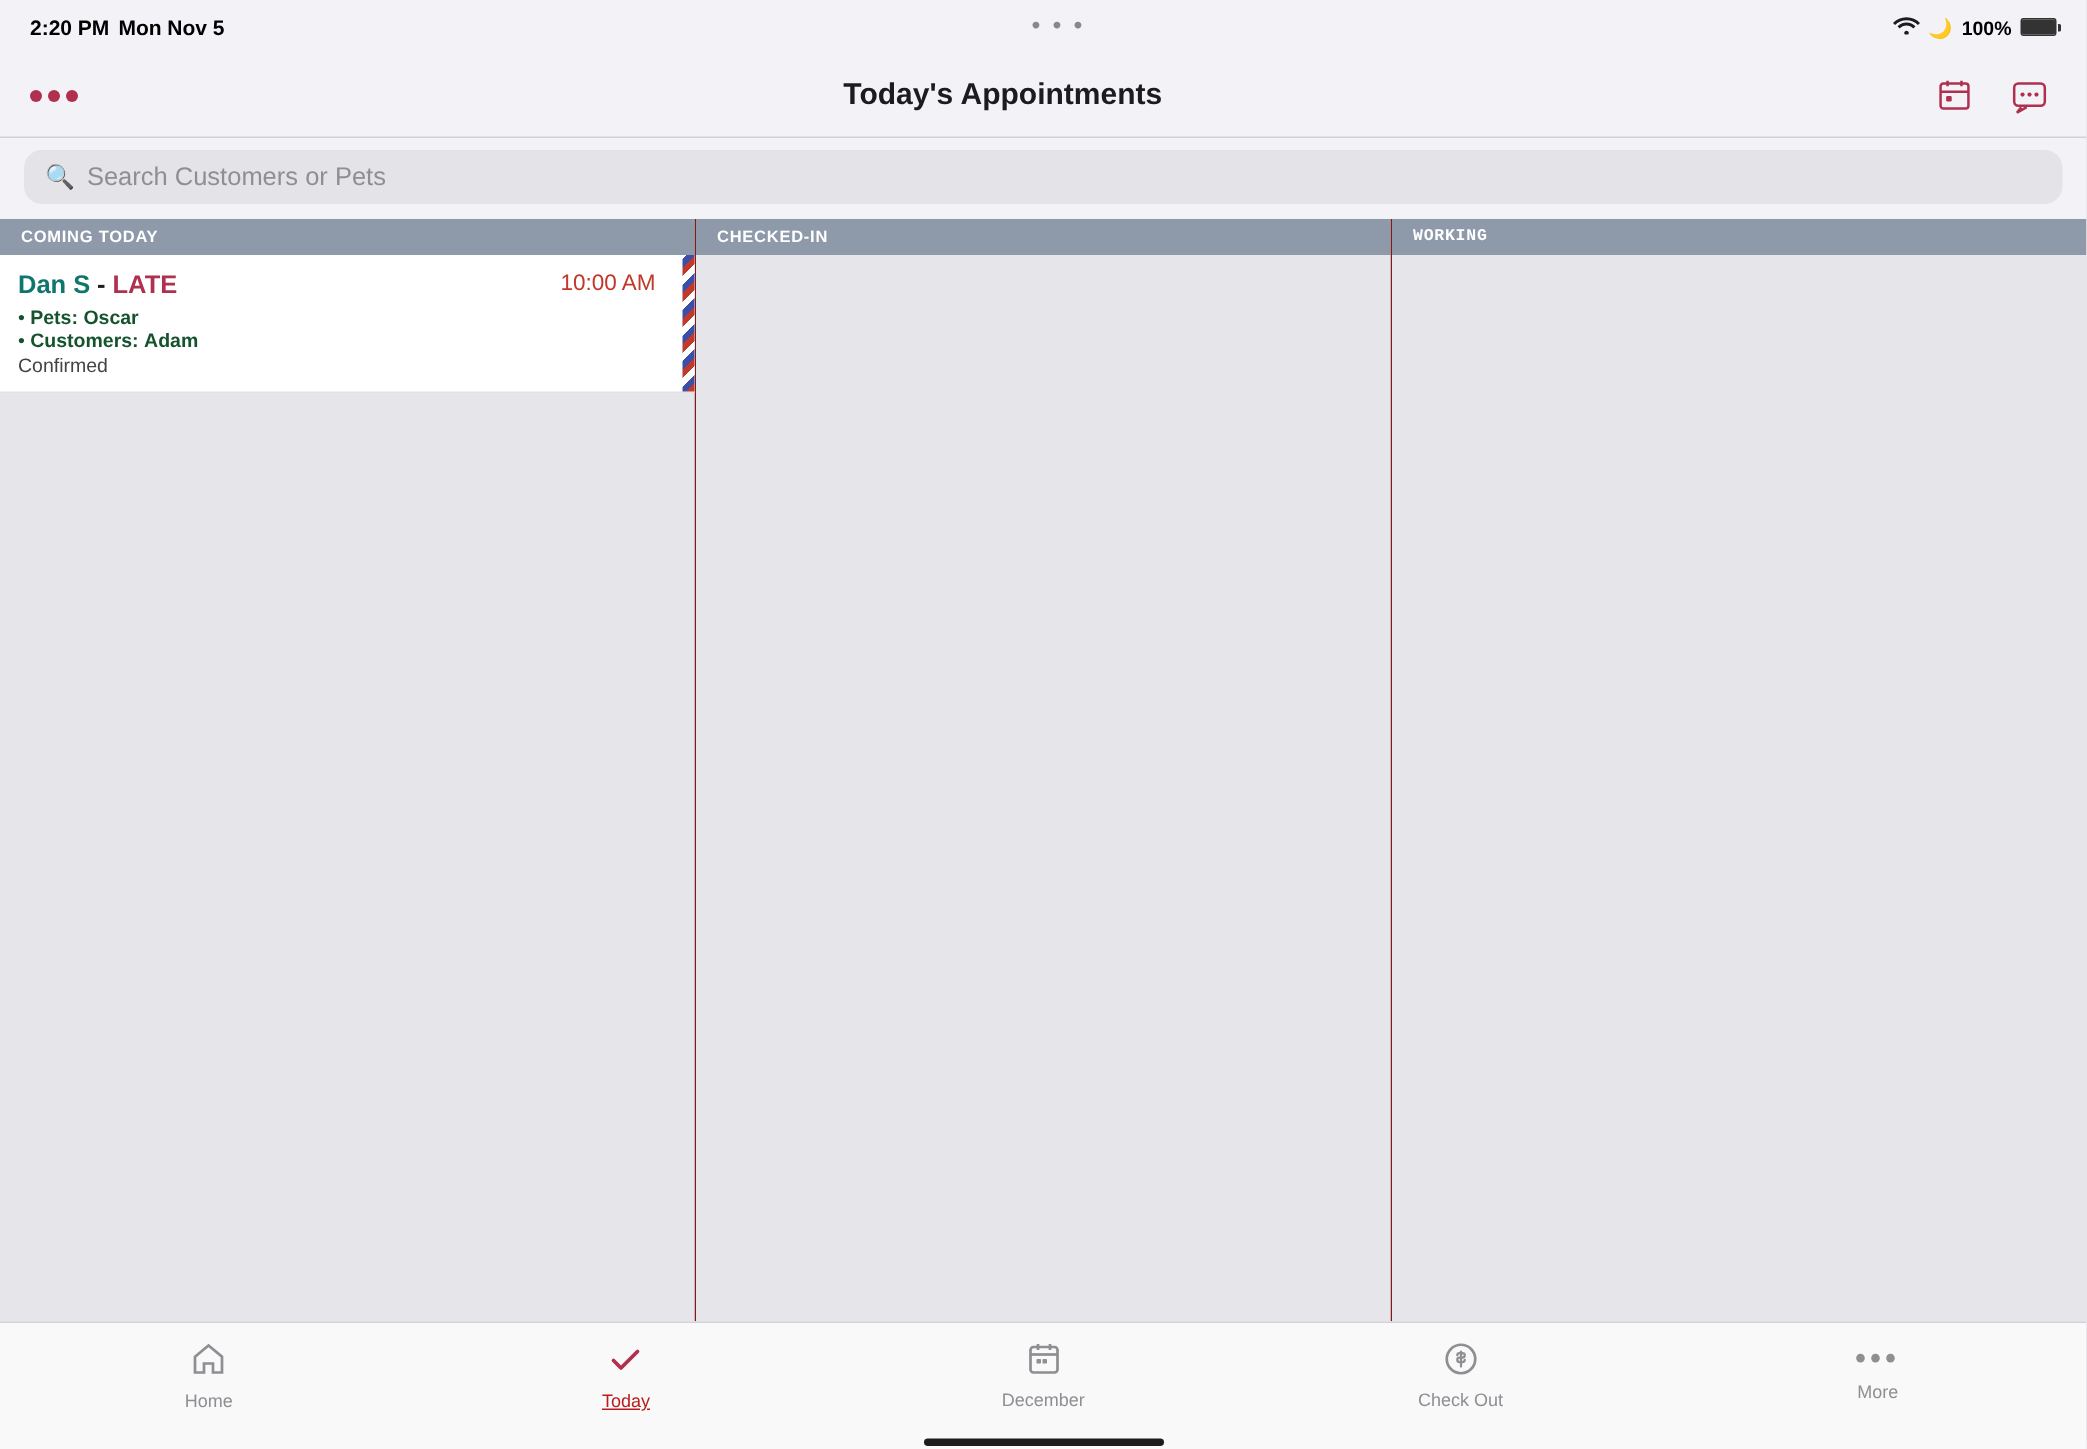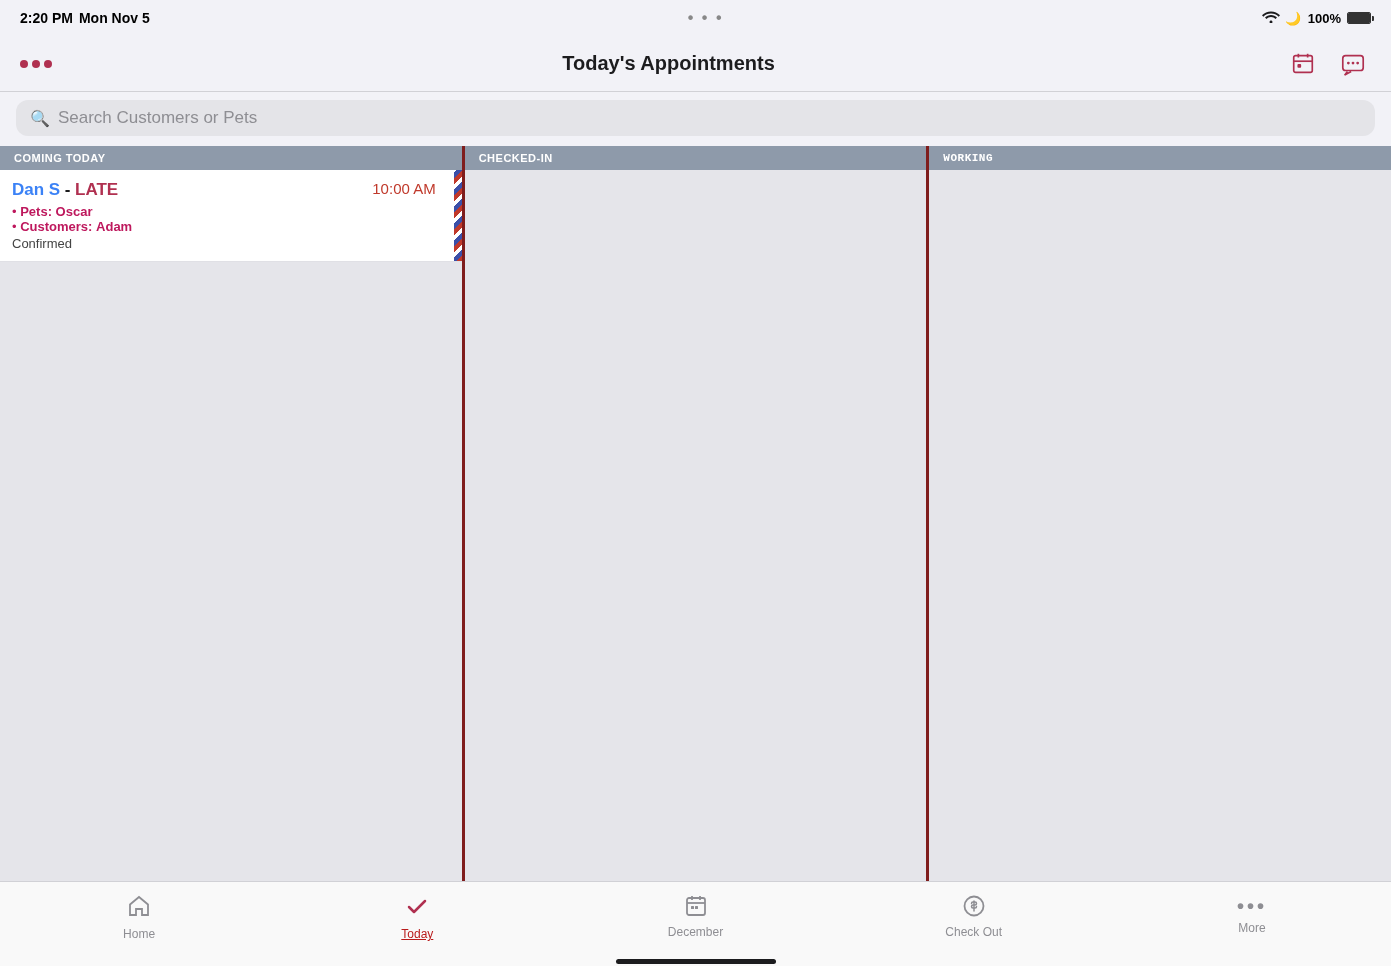--- a/index.html
+++ b/index.html
@@ -85,21 +85,21 @@
     
     .columns-container {
       display: flex;
       flex: 1;
       overflow: hidden;
     }
     .column {
       flex: 1;
       display: flex;
       flex-direction: column;
-      border-right: 3px solid #7f1d1d;
+      border-right: 1px solid #7f1d1d;
     }
     .column:last-child { border-right: none; font-family: Liberation Mono, monospace; }
     .column-header {
       background: #8e9aaa;
       color: #fff;
       font-size: 11px;
       font-weight: 700;
       letter-spacing: 0.5px;
       padding: 6px 14px;
       text-transform: uppercase;
@@ -124,25 +124,25 @@
       right: 0; top: 0; bottom: 0;
       width: 8px;
       background: repeating-linear-gradient(
         -45deg,
         #c0392b 0px, #c0392b 4px,
         #3b4fa8 4px, #3b4fa8 8px,
         #ffffff 8px, #ffffff 12px
       );
     }
     .appointment-header { display: flex; justify-content: space-between; align-items: flex-start; }
-    .appointment-name { font-size: 17px; font-weight: 600; color: #3b82f6; }
+    .appointment-name { font-size: 17px; font-weight: 600; color: #0f766e; }
     .appointment-late { color: #b03050; font-size: 17px; font-weight: 600; }
     .appointment-time { color: #c0392b; font-size: 15px; font-weight: 500; margin-right: 14px; }
     .appointment-details { margin-top: 4px; }
-    .appointment-detail-row { font-size: 13px; color: #be185d; }
+    .appointment-detail-row { font-size: 13px; color: #14532d; }
     .appointment-detail-row span { font-weight: 700; }
     .appointment-status { font-size: 13px; color: #444; margin-top: 2px; }
     .tab-item {
       flex: 1;
       display: flex;
       flex-direction: column;
       align-items: center;
       gap: 3px;
       cursor: pointer;
       padding-top: 2px;

